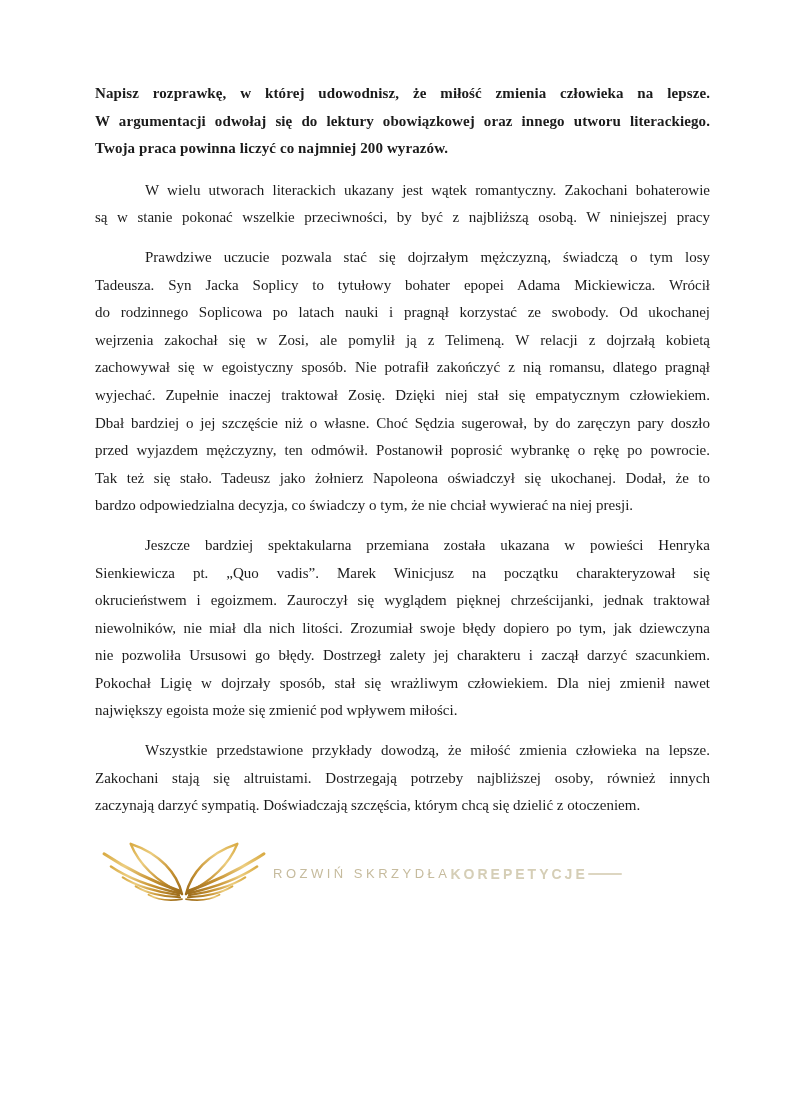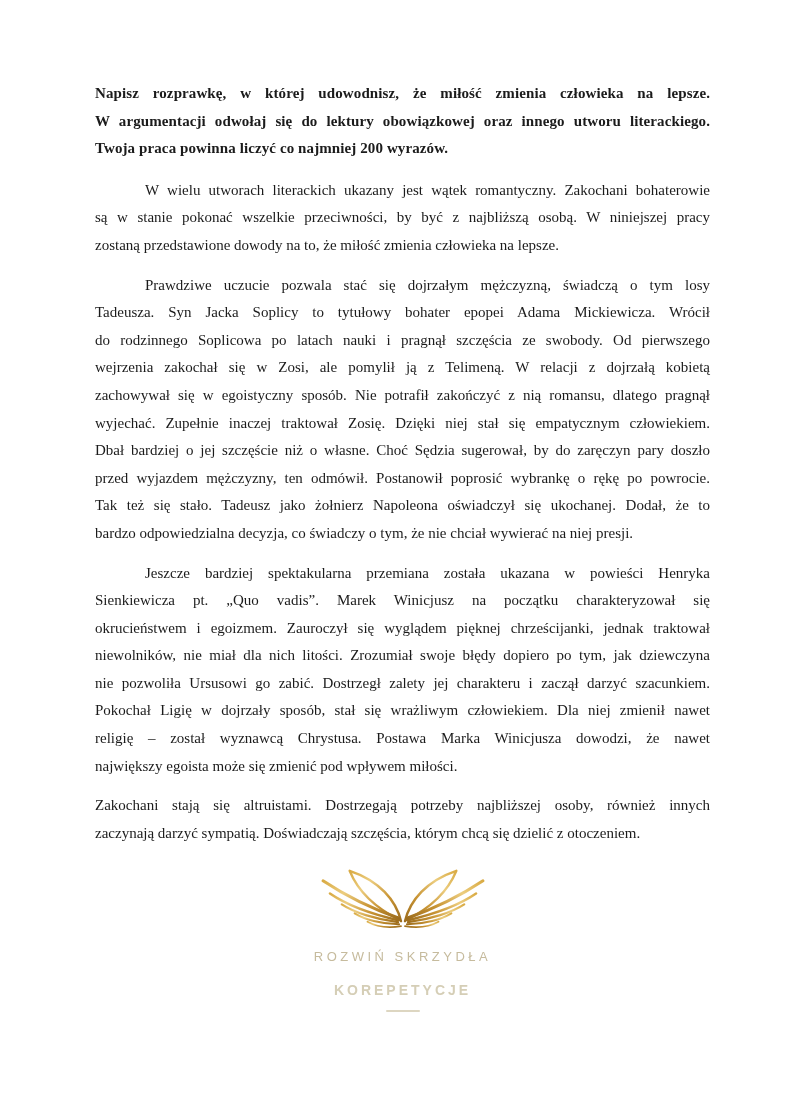--- a/index.html
+++ b/index.html
@@ -36,21 +36,21 @@
     text-align-last: justify;
     white-space: normal;
   }
   .line.last { text-align-last: left; font-family: Liberation Serif, serif; }
   .para .line.first { text-indent: 50px; }
   .prompt .line.first { text-indent: 0; }
 
   .logo {
     margin-top: 6px;
     display: flex;
-    flex-direction: column;
+    flex-direction: row;
     align-items: center;
   }
   .wings { width: 178px; height: 79px; }
   .brand {
     margin-top: 5px;
     font-family: "Liberation Sans", sans-serif;
     font-size: 13px;
     font-weight: 400;
     letter-spacing: 3.5px;
     color: #c6bb9d;
@@ -79,48 +79,47 @@
 
     <div class="prompt">
         <div class="line first">Napisz rozprawkę, w której udowodnisz, że miłość zmienia człowieka na lepsze.</div>
         <div class="line">W argumentacji odwołaj się do lektury obowiązkowej oraz innego utworu literackiego.</div>
         <div class="line last">Twoja praca powinna liczyć co najmniej 200 wyrazów.</div>
       </div>
 
     <div class="para">
         <div class="line first">W wielu utworach literackich ukazany jest wątek romantyczny. Zakochani bohaterowie</div>
         <div class="line">są w stanie pokonać wszelkie przeciwności, by być z najbliższą osobą. W niniejszej pracy</div>
-        <div class="line last">zostaną przedstawione dowody na to, że miłość zmienia człowieka na lepsze.</div>
       </div>
 
     <div class="para">
         <div class="line first">Prawdziwe uczucie pozwala stać się dojrzałym mężczyzną, świadczą o tym losy</div>
         <div class="line">Tadeusza. Syn Jacka Soplicy to tytułowy bohater epopei Adama Mickiewicza. Wrócił</div>
-        <div class="line">do rodzinnego Soplicowa po latach nauki i pragnął szczęścia ze swobody. Od pierwszego</div>
+        <div class="line">do rodzinnego Soplicowa po latach nauki i pragnął korzystać ze swobody. Od ukochanej</div>
         <div class="line">wejrzenia zakochał się w Zosi, ale pomylił ją z Telimeną. W relacji z dojrzałą kobietą</div>
         <div class="line">zachowywał się w egoistyczny sposób. Nie potrafił zakończyć z nią romansu, dlatego pragnął</div>
         <div class="line">wyjechać. Zupełnie inaczej traktował Zosię. Dzięki niej stał się empatycznym człowiekiem.</div>
         <div class="line">Dbał bardziej o jej szczęście niż o własne. Choć Sędzia sugerował, by do zaręczyn pary doszło</div>
         <div class="line">przed wyjazdem mężczyzny, ten odmówił. Postanowił poprosić wybrankę o rękę po powrocie.</div>
         <div class="line">Tak też się stało. Tadeusz jako żołnierz Napoleona oświadczył się ukochanej. Dodał, że to</div>
         <div class="line last">bardzo odpowiedzialna decyzja, co świadczy o tym, że nie chciał wywierać na niej presji.</div>
       </div>
 
     <div class="para">
         <div class="line first">Jeszcze bardziej spektakularna przemiana została ukazana w powieści Henryka</div>
         <div class="line">Sienkiewicza pt. „Quo vadis”. Marek Winicjusz na początku charakteryzował się</div>
         <div class="line">okrucieństwem i egoizmem. Zauroczył się wyglądem pięknej chrześcijanki, jednak traktował</div>
         <div class="line">niewolników, nie miał dla nich litości. Zrozumiał swoje błędy dopiero po tym, jak dziewczyna</div>
-        <div class="line">nie pozwoliła Ursusowi go zabić. Dostrzegł zalety jej charakteru i zaczął darzyć szacunkiem.</div>
+        <div class="line">nie pozwoliła Ursusowi go błędy. Dostrzegł zalety jej charakteru i zaczął darzyć szacunkiem.</div>
         <div class="line">Pokochał Ligię w dojrzały sposób, stał się wrażliwym człowiekiem. Dla niej zmienił nawet</div>
-        <div class="line">religię – został wyznawcą Chrystusa. Postawa Marka Winicjusza dowodzi, że nawet</div>
         <div class="line last">największy egoista może się zmienić pod wpływem miłości.</div>
       </div>
 
     <div class="para">
+        <div class="line first">Wszystkie przedstawione przykłady dowodzą, że miłość zmienia człowieka na lepsze.</div>
         <div class="line">Zakochani stają się altruistami. Dostrzegają potrzeby najbliższej osoby, również innych</div>
         <div class="line last">zaczynają darzyć sympatią. Doświadczają szczęścia, którym chcą się dzielić z otoczeniem.</div>
       </div>
 
     <div class="logo">
       <svg class="wings" viewBox="0 0 360 160" xmlns="http://www.w3.org/2000/svg" aria-hidden="true">
         <defs>
           <linearGradient id="goldR" x1="0" y1="1" x2="1" y2="0">
             <stop offset="0" stop-color="#9d6d1d"></stop>
             <stop offset="0.35" stop-color="#c89434"></stop>

